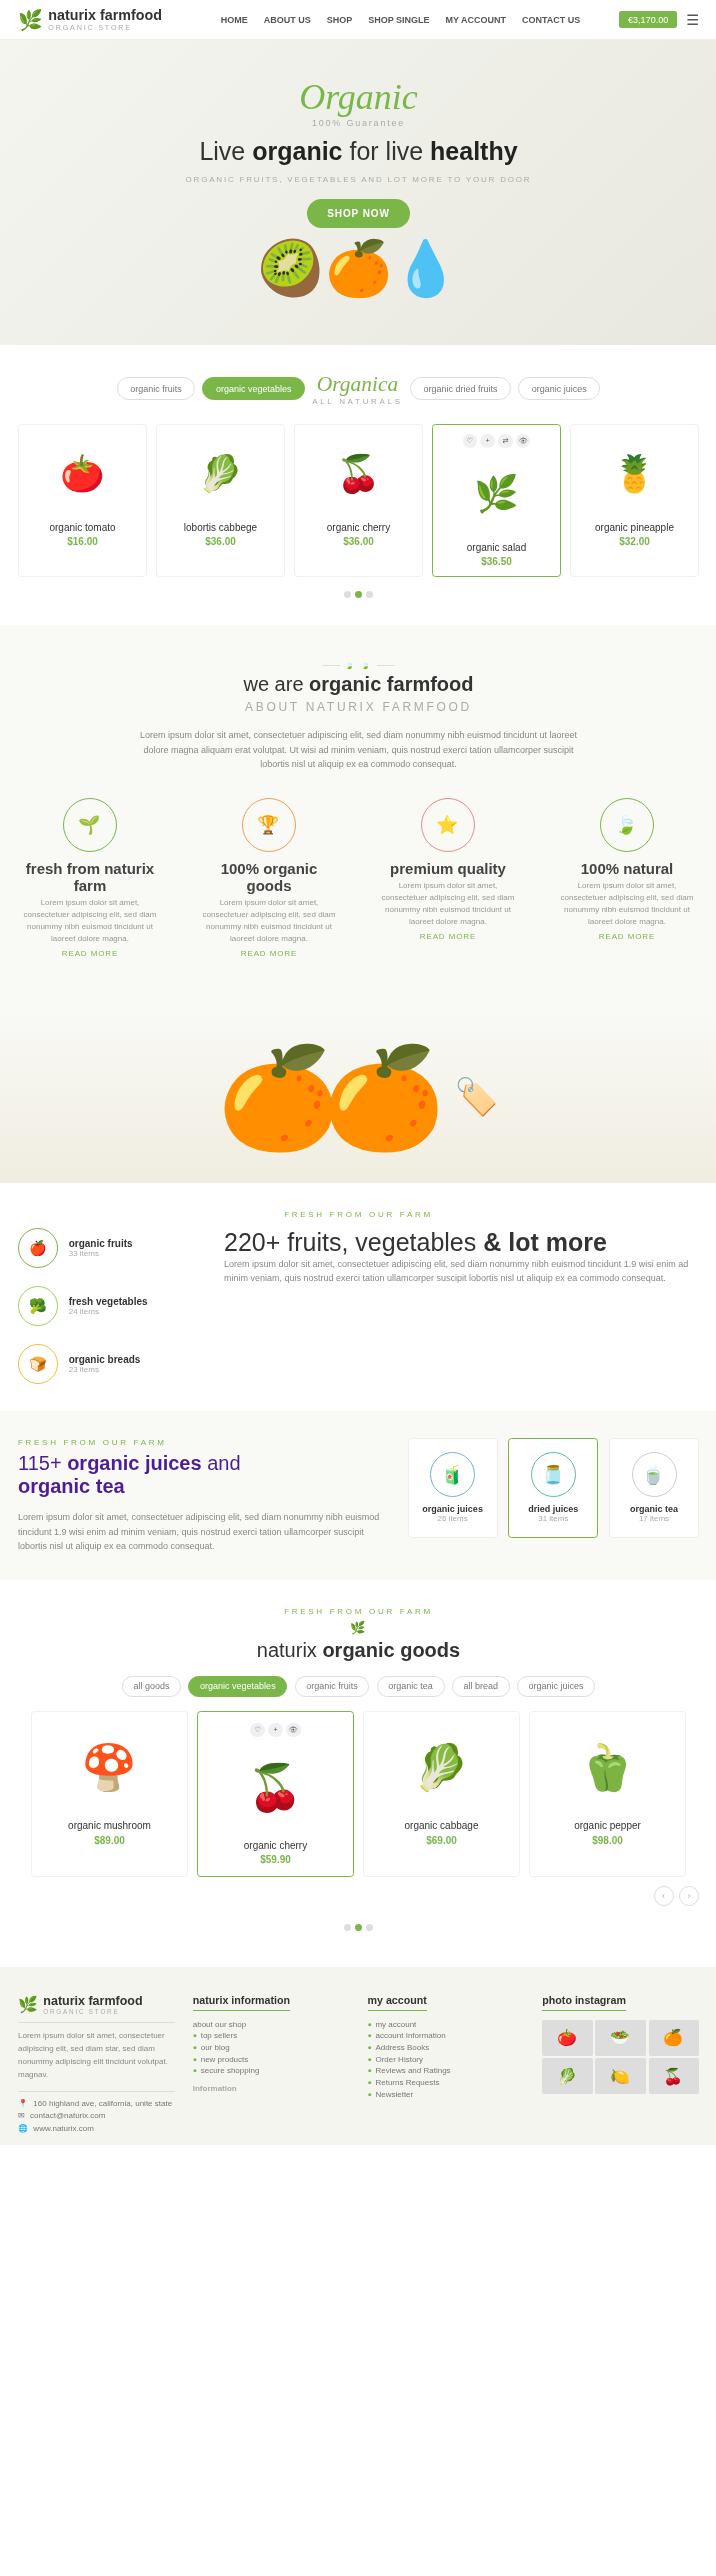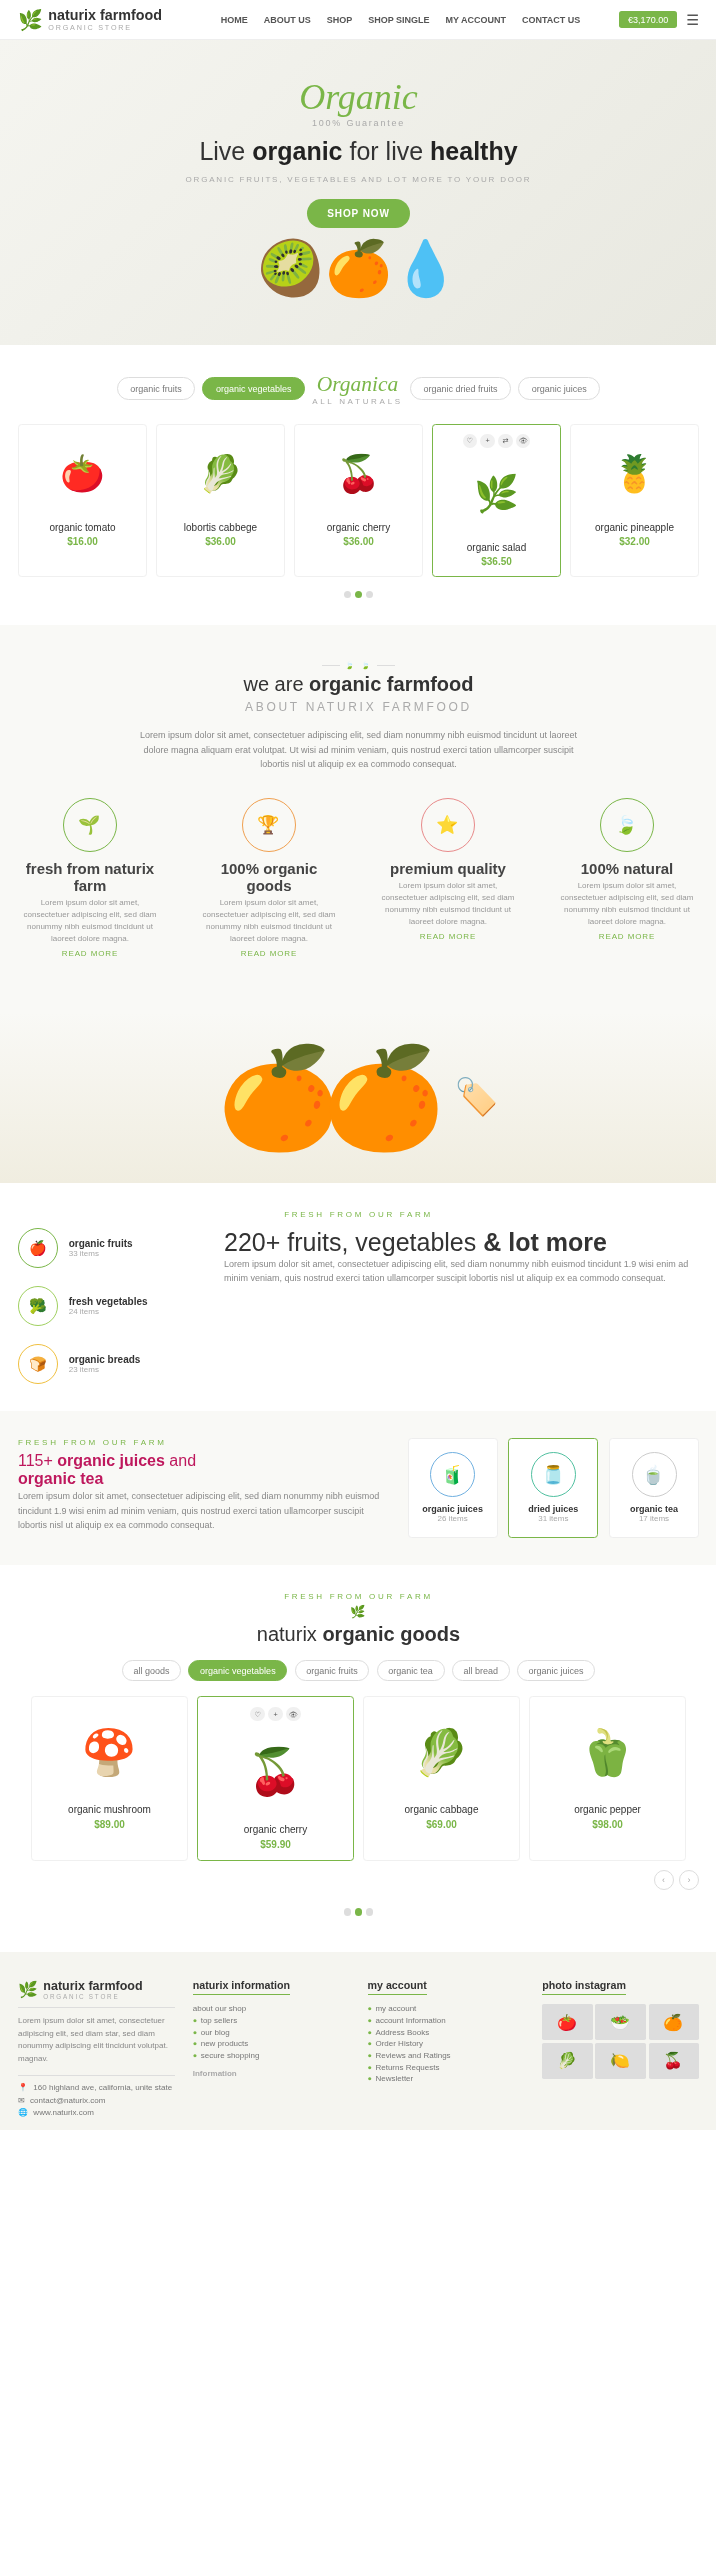--- a/index.html
+++ b/index.html
@@ -74,21 +74,21 @@
     .stat-name { font-size: 10px; color: #333; font-weight: bold; }
     .stat-count { font-size: 8px; color: #aaa; }
     .stats-right { flex: 1; }
     .big-stat { font-size: 25px; font-weight: 300; color: #333; }
     .big-stat strong { font-weight: 800; }
     .big-stat-text { font-size: 9px; color: #888; line-height: 1.6; }
 
     
     .juices-section { background: #f9f9f6; padding: 27px 18px; display: flex; gap: 27px; align-items: flex-start; }
     .juices-left { flex: 1; }
-    .juices-title { font-size: 16px; color: #be185d; font-weight: 300; margin-bottom: 1px; }
+    .juices-title { font-size: 20px; color: #4c1d95; font-weight: 300; margin-bottom: 12px; }
     .juices-title strong { font-weight: 800; }
     .juices-text { font-size: 9px; color: #888; line-height: 1.6; }
     .juices-right { display: flex; gap: 10.7px; }
     .juice-card { width: 90px; text-align: center; padding: 13.4px 9px; border: 0.9px solid #eee; border-radius: 3.6px; background: #fff; }
     .juice-card.active { border: 1.8px solid #7ab648; }
     .juice-circle { width: 45px; height: 45px; border-radius: 50%; border: 1.8px solid; display: flex; align-items: center; justify-content: center; margin: 0 auto 7.2px; font-size: 18px; }
     .juice-circle.blue { border-color: #70b0e0; color: #70b0e0; }
     .juice-circle.teal { border-color: #50c0a0; color: #50c0a0; }
     .juice-circle.gray { border-color: #ccc; color: #ccc; }
     .juice-name { font-size: 9px; color: #333; font-weight: bold; }

